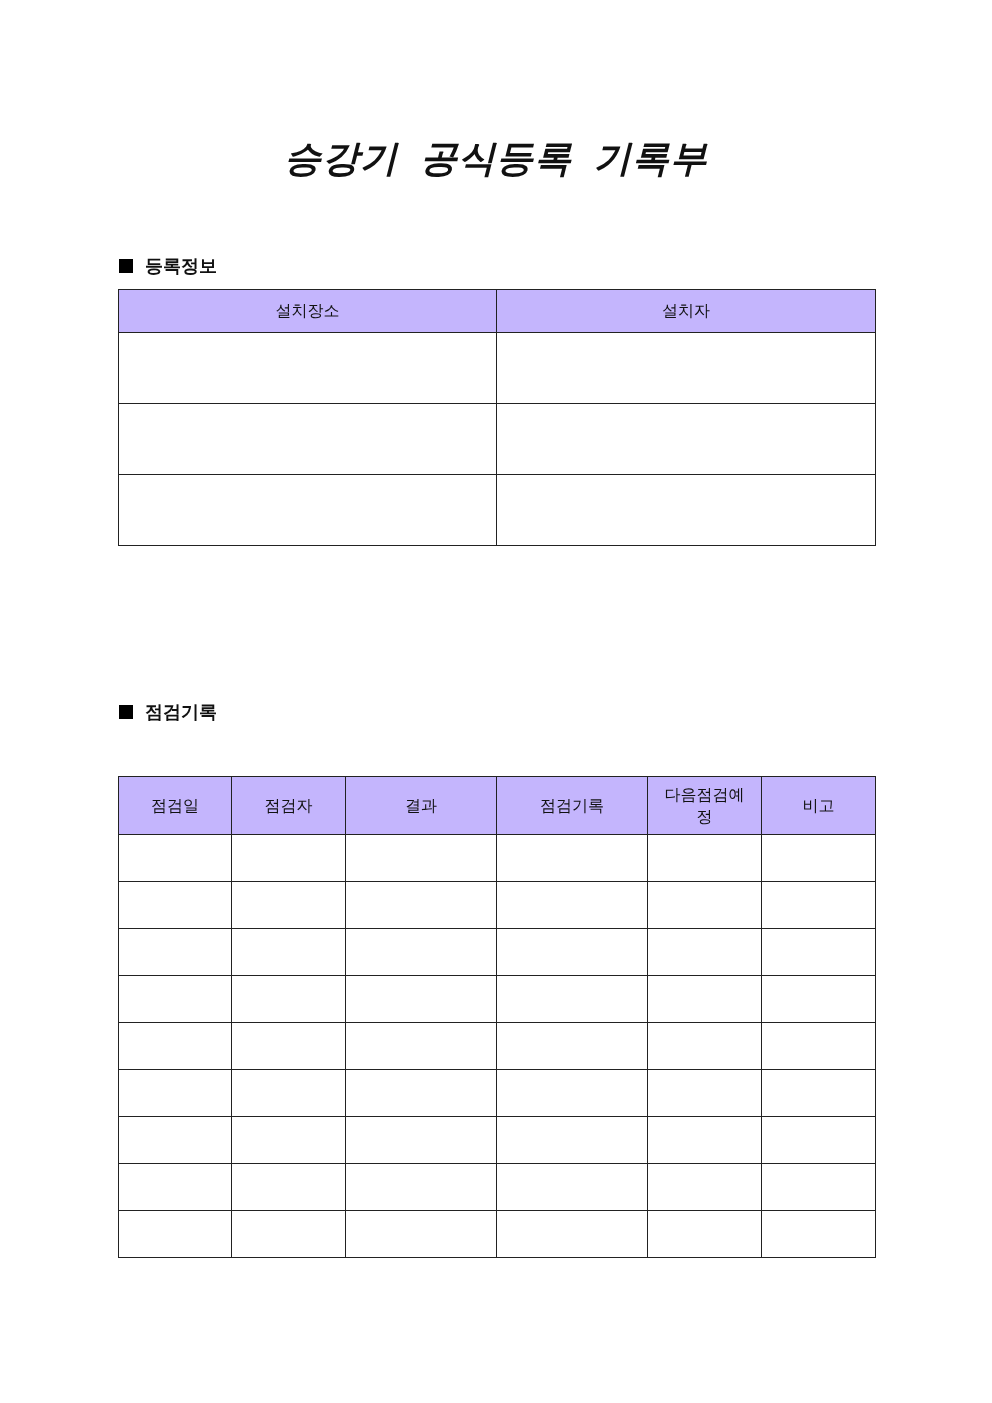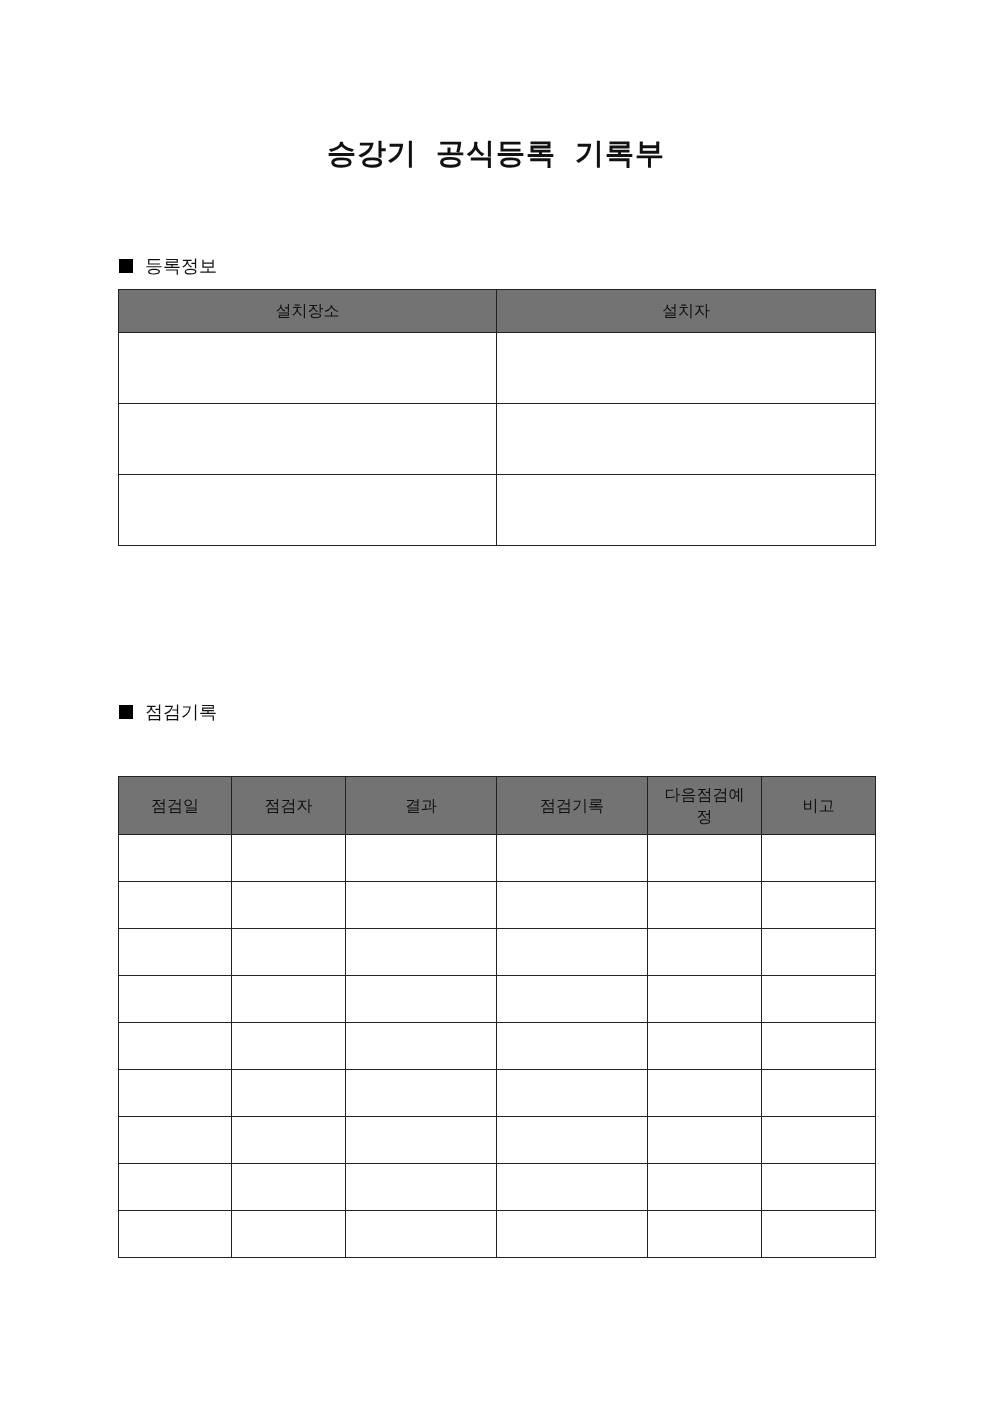--- a/index.html
+++ b/index.html
@@ -1,22 +1,22 @@
 <!DOCTYPE html>
 <html><head>
 <meta charset="utf-8">
 <style>
   html, body { margin: 0; padding: 0; background: #ffffff; }
   body { width: 992px; height: 1403px; position: relative; font-family: "DejaVu Sans", "Liberation Sans", sans-serif; color: #111; }
-  .title { position: absolute; top: 134px; left: 0; width: 992px; text-align: center; font-size: 29px; font-weight: bold; letter-spacing: 1px; word-spacing: 8px; }
-  .section-heading { position: absolute; left: 119px; font-size: 18px; font-weight: normal; display: flex; align-items: center; }
+  .title { position: absolute; top: 134px; left: 0; width: 992px; text-align: center; font-size: 37px; font-weight: bold; letter-spacing: 1px; word-spacing: 8px; font-style: italic; }
+  .section-heading { position: absolute; left: 119px; font-size: 18px; font-weight: bold; display: flex; align-items: center; }
   .section-heading .sq { display: inline-block; width: 14px; height: 14px; background: #000; margin-right: 12px; }
   table { position: absolute; left: 118px; border-collapse: collapse; table-layout: fixed; }
   td, th { border: 1px solid #222; padding: 0; font-weight: normal; font-size: 16px; text-align: center; vertical-align: middle; }
-  th { background: #737373; }
+  th { background: #c4b5fd; }
   #reg { top: 289px; width: 757px; }
   #reg tr.h th { height: 42px; }
   #reg tr.c td { height: 70px; }
   #insp { top: 776px; width: 757px; }
   #insp tr.h th { height: 57px; line-height: 22px; }
   #insp tr.r td { height: 46px; }
 </style>
 </head>
 <body>
 

